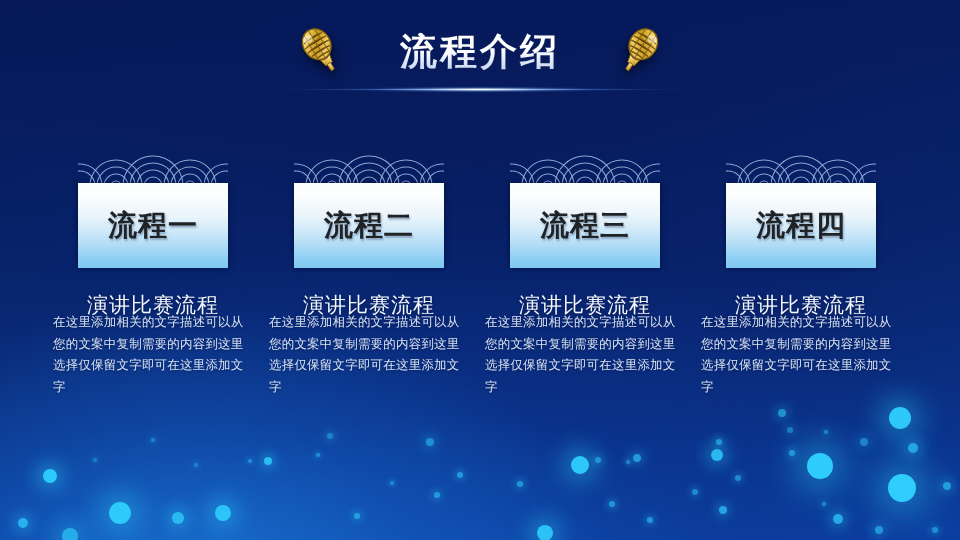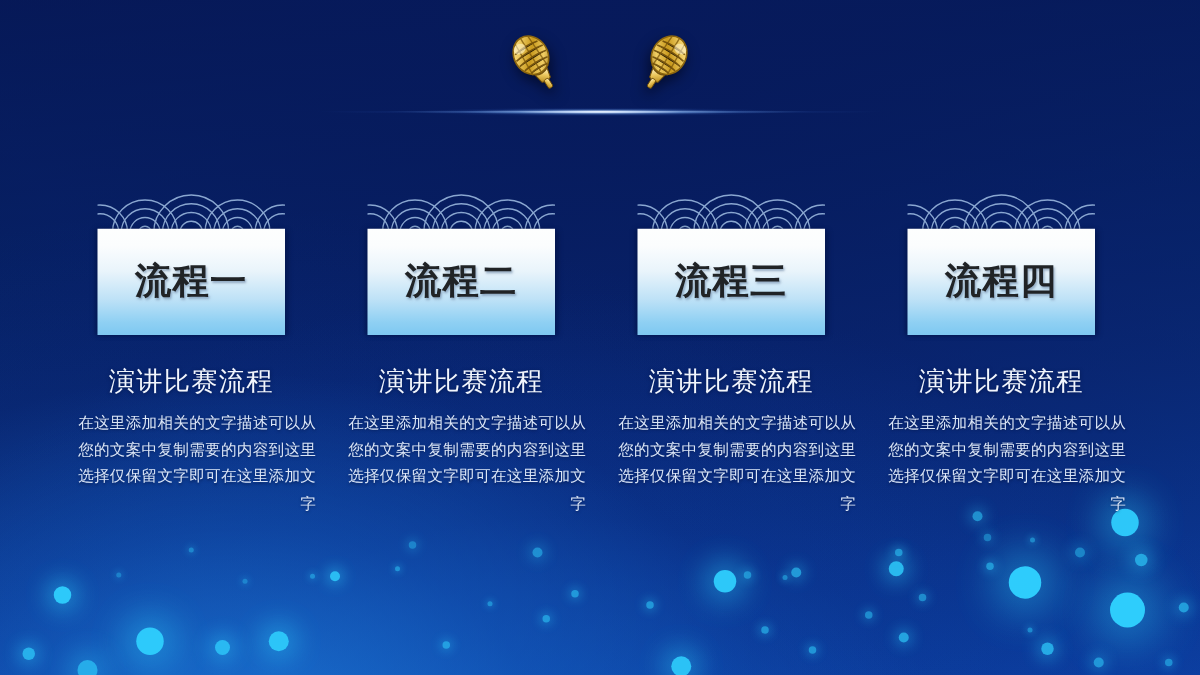--- a/index.html
+++ b/index.html
@@ -135,23 +135,23 @@
     width: 216px;
     text-align: center;
     font-size: 21px;
     color: #f2f6fd;
     letter-spacing: 1px;
     text-shadow: 0 1px 3px rgba(2,15,55,0.6);
   }
   .card-body {
     position: absolute;
     left: 8px;
-    top: 178px;
+    top: 162px;
     width: 200px;
-    text-align: right;
+    text-align: left;
     font-size: 12.5px;
     line-height: 1.72;
     color: #dbe6f7;
     letter-spacing: 0.2px;
     text-shadow: 0 1px 2px rgba(2,15,55,0.5);
   }
 </style>
 </head>
 <body>
 
@@ -237,20 +237,21 @@
             <path d="M23 3.4 L23 34.8"></path>
             <path d="M29 4.6 L30 33.6"></path>
           </g>
           <ellipse cx="23" cy="19" rx="13.5" ry="16" fill="none" stroke="#8a640e" stroke-width="1.3"></ellipse>
           <ellipse cx="18" cy="10" rx="5" ry="4" fill="#fff6d2" opacity="0.55"></ellipse>
           <path d="M17.5 34.5 q5.5 3 11 0 l-1.6 7.5 q-3.9 2.2 -7.8 0 Z" fill="url(#goldB)" stroke="#7a5509" stroke-width="0.8"></path>
           <rect x="21" y="41.5" width="4" height="8" rx="1.4" fill="url(#goldB)" stroke="#6d4b08" stroke-width="0.7"></rect>
         </g>
       </svg>
 
+      <div class="slide-title">流程介绍</div>
 
       <svg class="mic right" viewBox="0 0 46 54">
         <g transform="rotate(-32 23 27)">
           <ellipse cx="23" cy="19" rx="13.5" ry="16" fill="url(#goldA)"></ellipse>
           <g stroke="#6d4b08" stroke-width="1.25" opacity="0.88">
             <path d="M12.5 12 Q23 9.5 33.5 12"></path>
             <path d="M10.6 17 Q23 14.3 35.4 17"></path>
             <path d="M10.6 22 Q23 19.4 35.4 22"></path>
             <path d="M12.3 27 Q23 24.6 33.7 27"></path>
             <path d="M15.5 31.5 Q23 29.7 30.5 31.5"></path>

